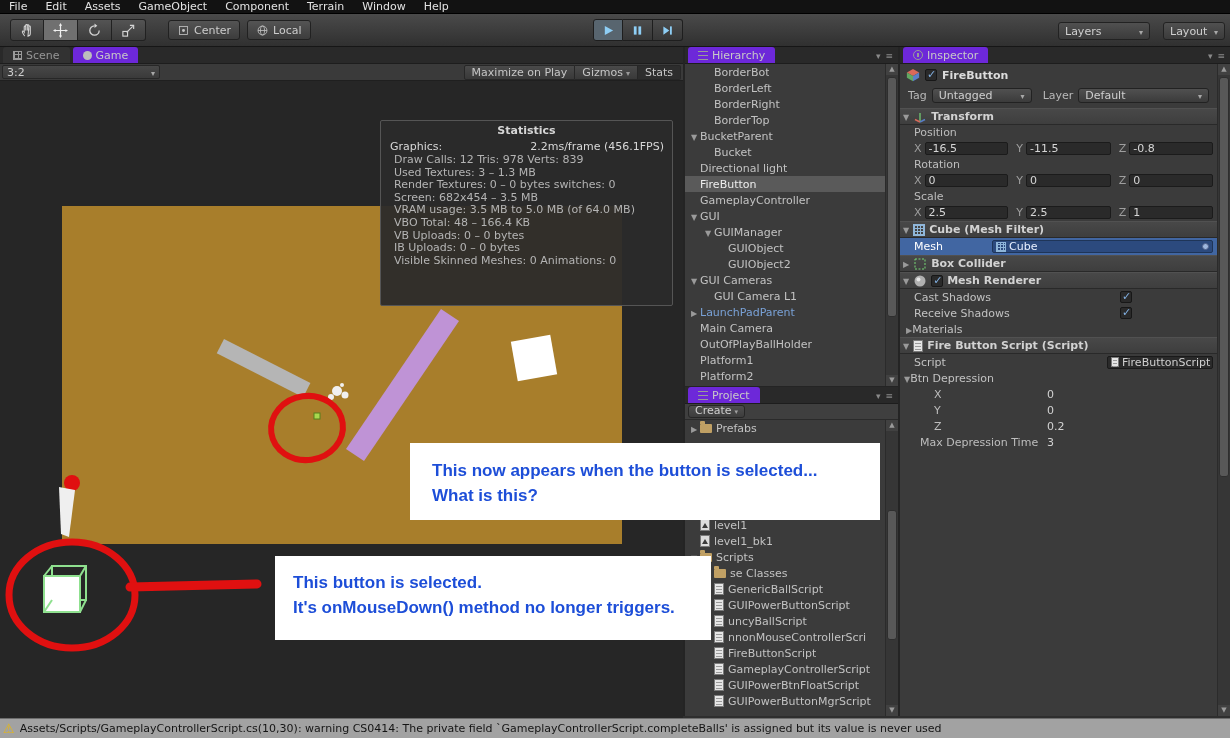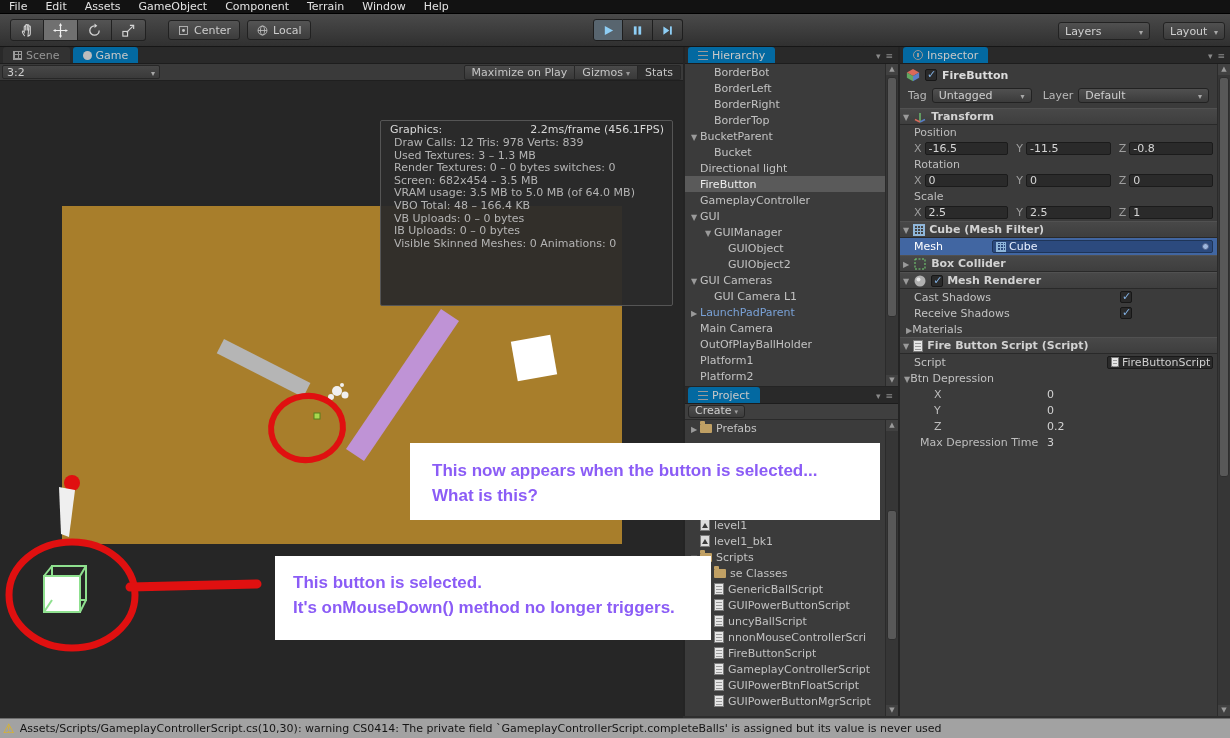--- a/index.html
+++ b/index.html
@@ -24,21 +24,21 @@
   .playbtn:first-child{border-left:1px solid #1e1e1e;border-radius:3px 0 0 3px;}
   .playbtn:last-child{border-radius:0 3px 3px 0;}
   .playbtn.active{background:#58656f;}
   .rdrop{position:absolute;right:5px;top:8px;display:flex;gap:13px;}
   .dd{display:flex;align-items:center;justify-content:space-between;background:linear-gradient(#505050,#3b3b3b);border:1px solid #222222;border-radius:3px;height:18px;padding:0 6px;color:#cfcfcf;}
   .dd .caret::before{content:"▾";font-size:8px;color:#a8a8a8;margin-left:6px;}
 
   
   .game-panel{position:absolute;left:0;top:47px;width:683px;height:671px;background:#232323;}
   .tabstrip{height:17px;background:#292929;display:flex;align-items:flex-start;position:relative;border-bottom:1px solid #1d1d1d;}
-  .tab{height:16px;padding:0 10px;display:flex;align-items:center;gap:4px;background:#0369a1;border-radius:3px 3px 0 0;color:#c8c8c8;margin-left:3px;}
+  .tab{height:16px;padding:0 10px;display:flex;align-items:center;gap:4px;background:#6d28d9;border-radius:3px 3px 0 0;color:#c8c8c8;margin-left:3px;}
   .tab.inactive{background:#323232;color:#969696;}
   .panel-menu{position:absolute;right:4px;top:4px;color:#8a8a8a;font-size:9px;}
   .panel-menu::before{content:"▾ ≡";letter-spacing:1px;}
   .gv-toolbar{height:17px;background:#3a3a3a;border-bottom:1px solid #1f1f1f;position:relative;display:flex;align-items:center;}
   .aspect-dd{position:absolute;left:2px;top:1px;width:158px;height:14px;display:flex;align-items:center;justify-content:space-between;background:linear-gradient(#484848,#3a3a3a);border:1px solid #272727;border-radius:2px;padding:0 4px;color:#cfcfcf;}
   .aspect-dd .caret::before{content:"▾";font-size:8px;color:#a8a8a8;}
   .gv-btns{position:absolute;right:2px;top:1px;display:flex;}
   .gv-btn{height:15px;padding:0 7px;display:flex;align-items:center;gap:3px;background:linear-gradient(#4a4a4a,#393939);border:1px solid #272727;border-left:none;color:#c6c6c6;}
   .gv-btn:first-child{border-left:1px solid #272727;border-radius:2px 0 0 2px;}
   .gv-btn:last-child{border-radius:0 2px 2px 0;align-items:center;}
@@ -117,21 +117,21 @@
   .cb.on::after{content:"✓";position:absolute;left:1px;top:-2px;color:#82b1e4;font-size:11px;font-weight:bold;}
   .shadow-label{width:206px;flex:none;}
   .kv-label-xyz{width:113px;flex:none;color:#bdbdbd;}
   .kv-label-max{width:127px;flex:none;color:#bdbdbd;}
   .kv-value{color:#d2d2d2;}
   .mini-grid{width:10px;height:10px;flex:none;background:
     repeating-linear-gradient(0deg,#8fb6d9 0 1px,transparent 1px 3px),
     repeating-linear-gradient(90deg,#8fb6d9 0 1px,transparent 1px 3px);border:1px solid #8fb6d9;}
 
   
-  .anno{position:absolute;background:#ffffff;color:#8b5cf6;font-family:"Liberation Sans","DejaVu Sans",sans-serif;font-weight:bold;font-size:17px;line-height:25px;z-index:40;}
+  .anno{position:absolute;background:#ffffff;color:#1d4ed8;font-family:"Liberation Sans","DejaVu Sans",sans-serif;font-weight:bold;font-size:17px;line-height:25px;z-index:40;}
   .anno1{left:410px;top:443px;width:470px;height:77px;padding:15px 0 0 22px;}
   .anno2{left:275px;top:556px;width:436px;height:84px;padding:14px 0 0 18px;}
 
   
   .statusbar{position:absolute;left:0;top:718px;width:100%;height:20px;background:#a2a2a2;border-top:1px solid #6d6d6d;display:flex;align-items:center;color:#141414;}
   .warn-icon{margin:0 5px 0 3px;color:#e8b80f;font-size:13px;line-height:13px;}
   .warn-icon::before{content:"⚠";}
   .status-text{white-space:nowrap;overflow:hidden;}
 
   .tabicon-grid{width:9px;height:9px;flex:none;background:
@@ -283,20 +283,21 @@
           <rect x="44" y="495" width="36" height="36" fill="#ffffff"></rect>
           <line x1="52" y1="485" x2="44" y2="495"></line>
           <line x1="86" y1="485" x2="80" y2="495"></line>
           <line x1="52" y1="519" x2="44" y2="531"></line>
           <line x1="86" y1="519" x2="80" y2="531"></line>
         </g>
         <ellipse cx="72" cy="514" rx="63" ry="53" fill="none" stroke="#e01010" stroke-width="7"></ellipse>
         <line x1="130" y1="506" x2="257" y2="503" stroke="#e01010" stroke-width="9" stroke-linecap="round"></line>
       </svg>
       <div class="stats-panel">
+        <div class="stats-title">Statistics</div>
         <div class="stats-graphics">
           <span>Graphics:</span>
           <span>2.2ms/frame (456.1FPS)</span>
         </div>
         <div class="stats-line">Draw Calls: 12    Tris: 978    Verts: 839</div>
         <div class="stats-line">Used Textures: 3 – 1.3 MB</div>
         <div class="stats-line">Render Textures: 0 – 0 bytes     switches: 0</div>
         <div class="stats-line">Screen: 682x454 – 3.5 MB</div>
         <div class="stats-line">VRAM usage: 3.5 MB to 5.0 MB (of 64.0 MB)</div>
         <div class="stats-line">VBO Total: 48 – 166.4 KB</div>

